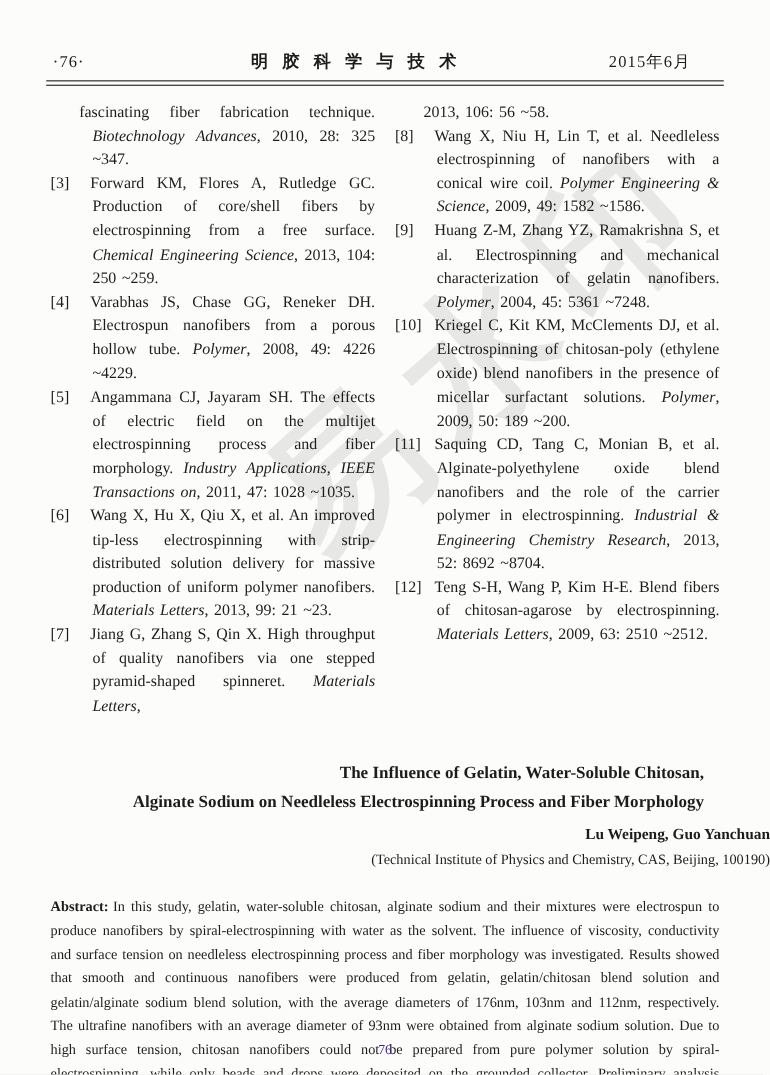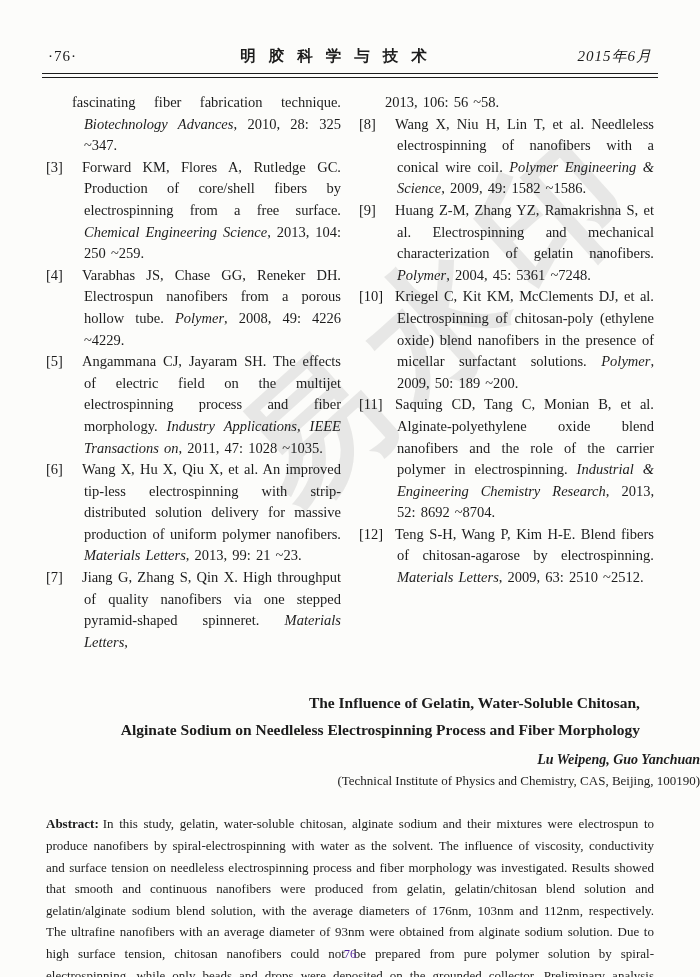--- a/index.html
+++ b/index.html
@@ -26,26 +26,26 @@
     color:#8f8f8f;
     opacity:.18;
     z-index:0;
     font-family:"DejaVu Sans","Liberation Sans",sans-serif;
     pointer-events:none;
   }
   .content{position:relative;z-index:1;}
   
   .page-header{
     display:flex;align-items:baseline;
-    padding:46px 48px 6px 48px;
+    padding:46px 72px 6px 48px;
     font-size:15px;
   }
   .ph-left{width:90px;letter-spacing:1px;}
   .ph-center{flex:1;text-align:center;font-weight:bold;letter-spacing:13px;font-size:15.5px;}
-  .ph-right{width:110px;text-align:right;letter-spacing:1px;font-style:italic;}
+  .ph-right{width:110px;text-align:right;letter-spacing:1px;}
   .double-rule{
     margin:0 42px;
     height:3px;
     border-top:1.8px solid #1c1c1c;
     border-bottom:1.2px solid #1c1c1c;
   }
   
   .refs{
     display:flex;
     gap:18px;
@@ -80,21 +80,20 @@
   .paper-title{
     font-weight:bold;
     font-size:15.5px;
     line-height:27px;
     margin:0 60px;
   }
   .paper-authors{
     margin-top:9px;
     font-weight:bold;
     font-size:14px;
-    font-style:italic;
   }
   .paper-affiliation{
     margin-top:5px;
     font-size:13px;
     padding-left:28px;
   }
   
   .abstract-block{
     margin:24px 46px 0 46px;
     font-size:13px;

